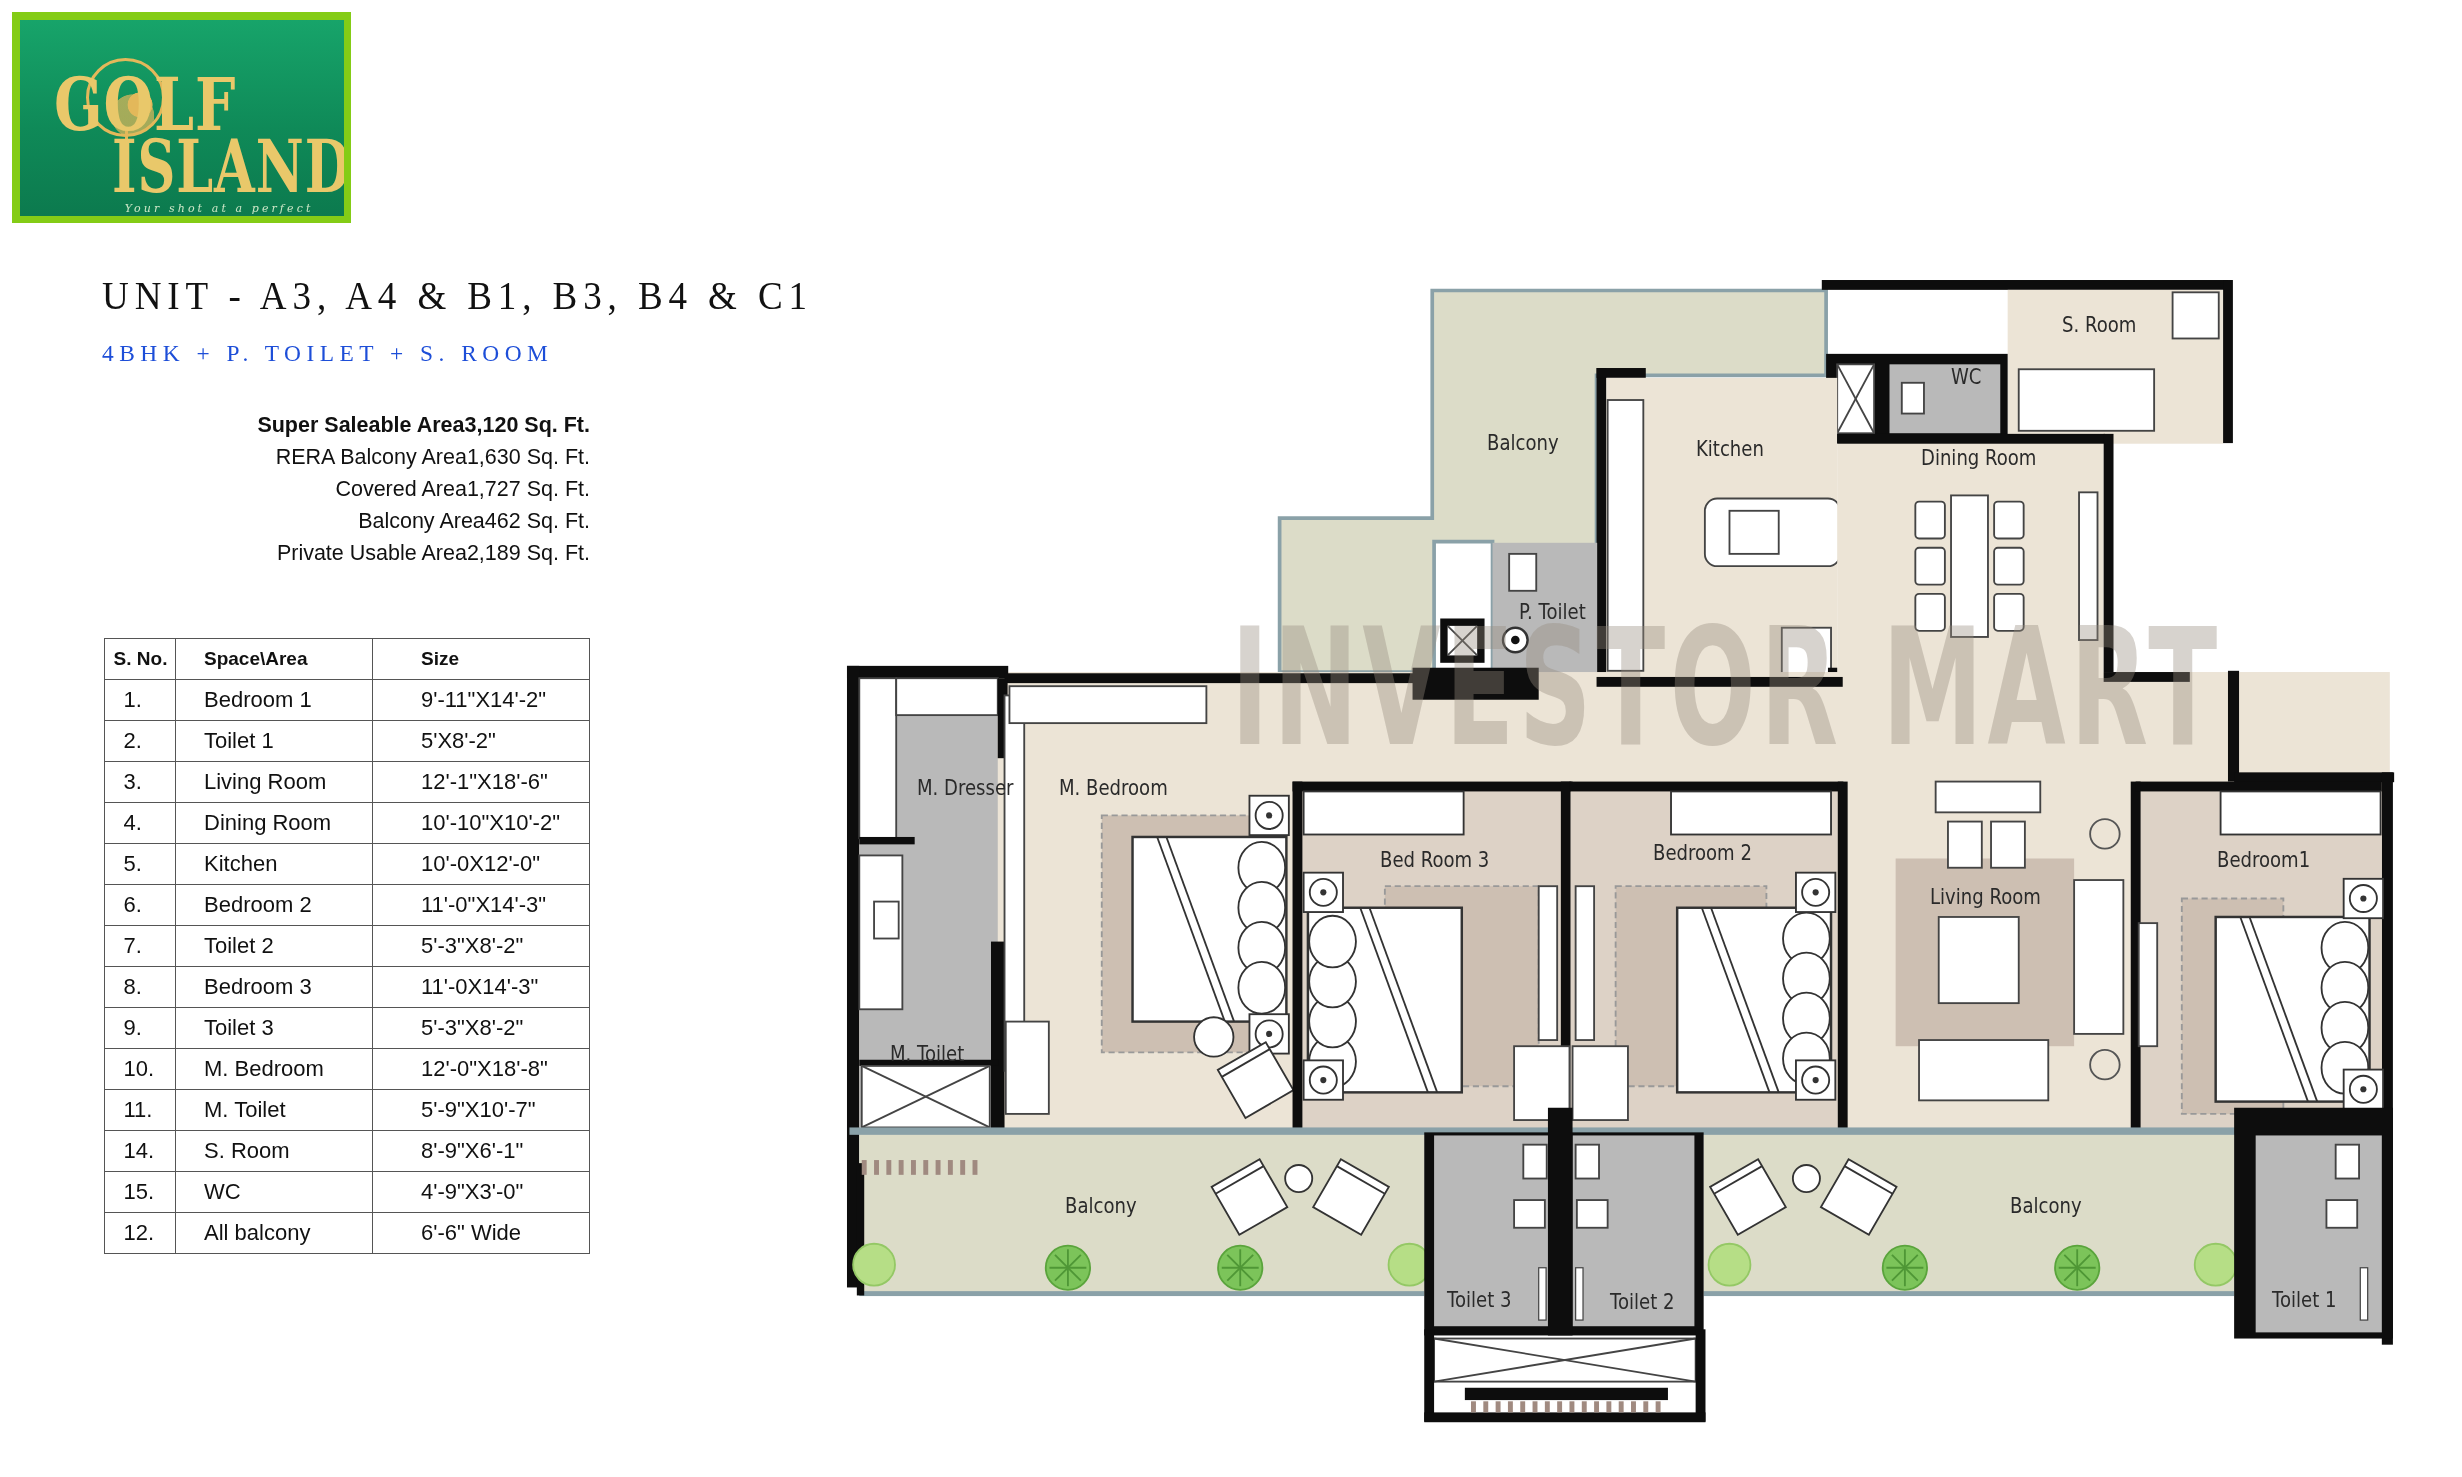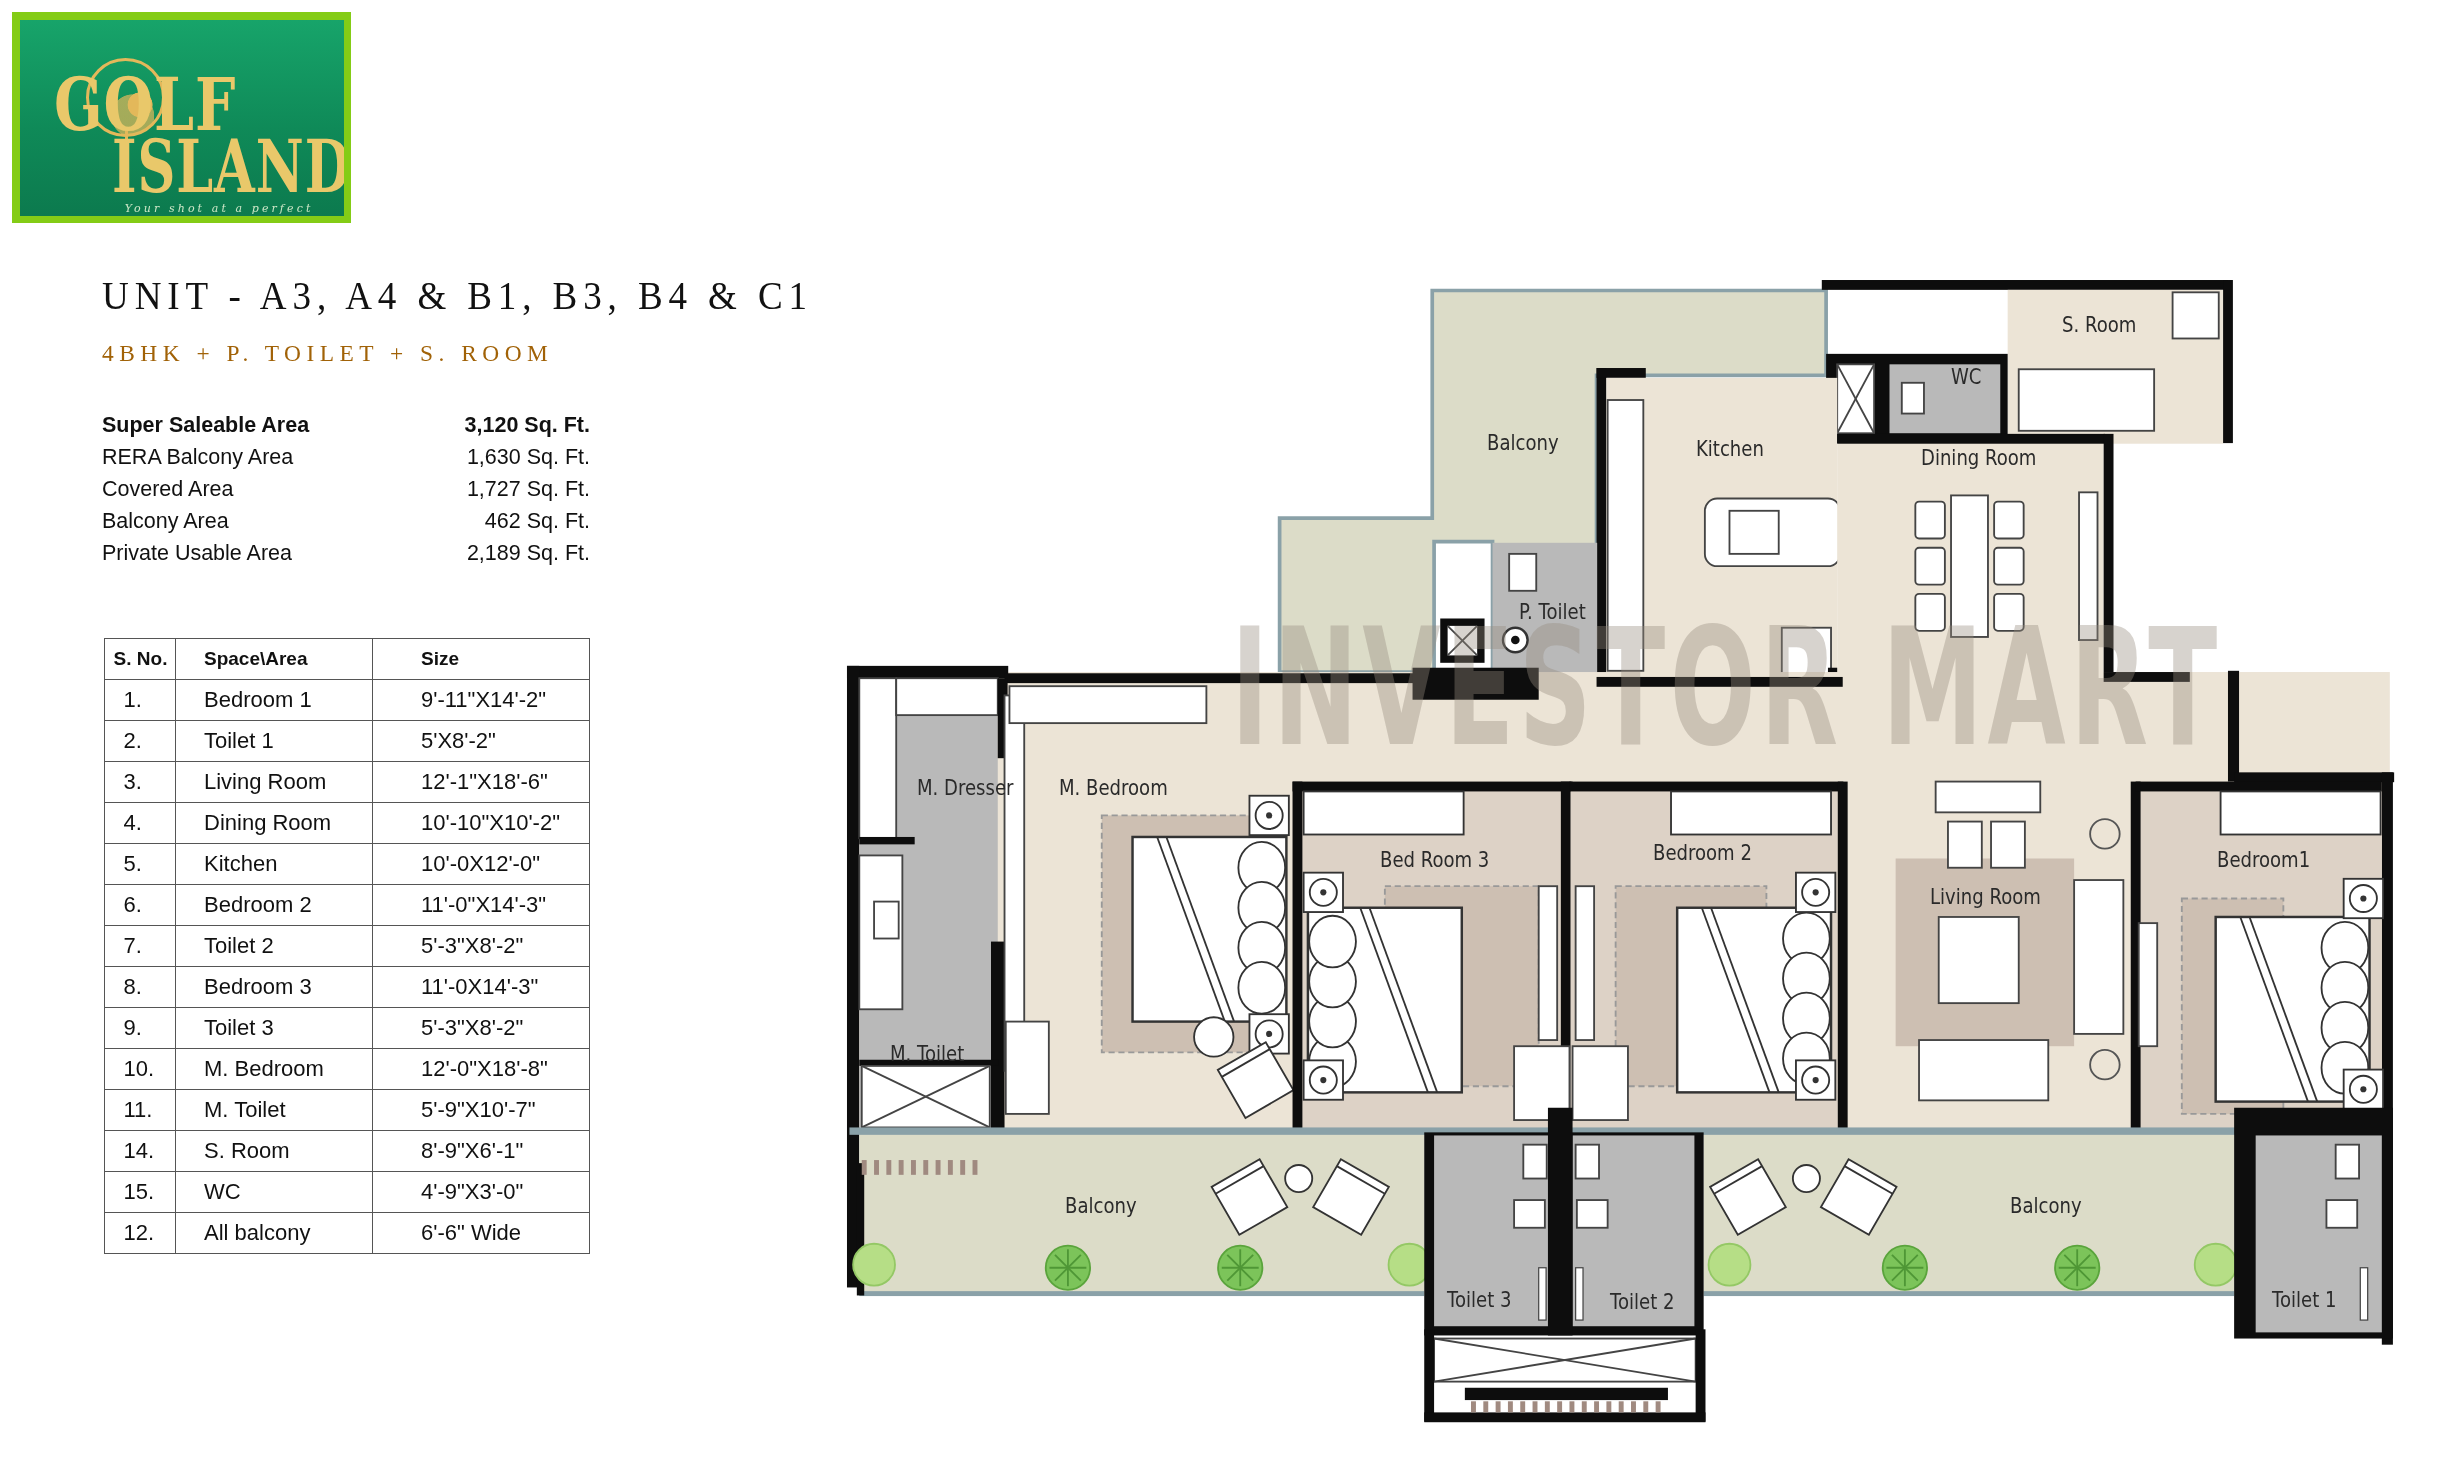--- a/index.html
+++ b/index.html
@@ -10,25 +10,25 @@
   .logo-inner { width:100%; height:100%; background:linear-gradient(180deg,#17a46a 0%,#0f8a58 55%,#0c7a4e 100%); position:relative; overflow:hidden; }
   .logo-word { position:absolute; font-family:"DejaVu Serif", serif; font-weight:bold; color:#e9c86a; letter-spacing:1.2px; line-height:1; }
   .logo-word.l1 { left:34px; top:48px; font-size:73px; transform:scaleX(0.78); transform-origin:left; }
   .logo-word.l2 { left:92px; top:110px; font-size:73px; transform:scaleX(0.72); transform-origin:left; }
   .logo-ball { position:absolute; left:66px; top:38px; width:73px; height:73px; border:3.1px solid #e3b85a; border-radius:50%; background:radial-gradient(circle at 70% 60%, #e3b85a 0 18%, transparent 19%) , radial-gradient(circle at 60% 75%, rgba(227,184,90,.7) 0 30%, transparent 31%); }
   .logo-ball-stem { position:absolute; left:105px; top:110px; width:3.1px; height:24.6px; background:#e3b85a; }
   .logo-tag { position:absolute; left:105px; top:182px; font-family:"DejaVu Serif", serif; font-style:italic; font-size:11px; color:#cfe8c8; letter-spacing:3.1px; }
 
   
   .unit-title { position:absolute; left:102px; top:273px; font-family:"Liberation Serif", serif; font-size:39px; letter-spacing:6.2px; color:#111; transform:scaleX(0.95); transform-origin:left; white-space:nowrap; }
-  .unit-sub { position:absolute; left:102px; top:340px; font-family:"Liberation Serif", serif; font-size:23.4px; letter-spacing:5.5px; color:#a16207; white-space:nowrap; }
+  .unit-sub { position:absolute; left:102px; top:340px; font-family:"Liberation Serif", serif; font-size:23.4px; letter-spacing:5.5px; color:#1d4ed8; white-space:nowrap; }
 
   
   .areas { position:absolute; left:102px; top:409px; width:488px; }
-  .area-row { display:flex; justify-content:space-between; height:32px; font-size:21.5px; line-height:32px; }
+  .area-row { display:flex; justify-content:flex-end; height:32px; font-size:21.5px; line-height:32px; }
   .area-row.bold { font-weight:bold; }
 
   
   table.spaces { position:absolute; left:104px; top:638px; width:486px; border-collapse:collapse; font-size:22px; }
   table.spaces td, table.spaces th { border:1.8px solid #555; height:41px; padding:0; text-align:left; font-weight:normal; }
   table.spaces th { font-size:19px; font-weight:bold; }
   table.spaces .c1 { width:71px; padding-left:8.6px; box-sizing:border-box; }
   table.spaces td.c1 { padding-left:18.5px; }
   table.spaces .c2 { width:197px; padding-left:28px; box-sizing:border-box; }
   table.spaces .c3 { padding-left:48px; box-sizing:border-box; }

